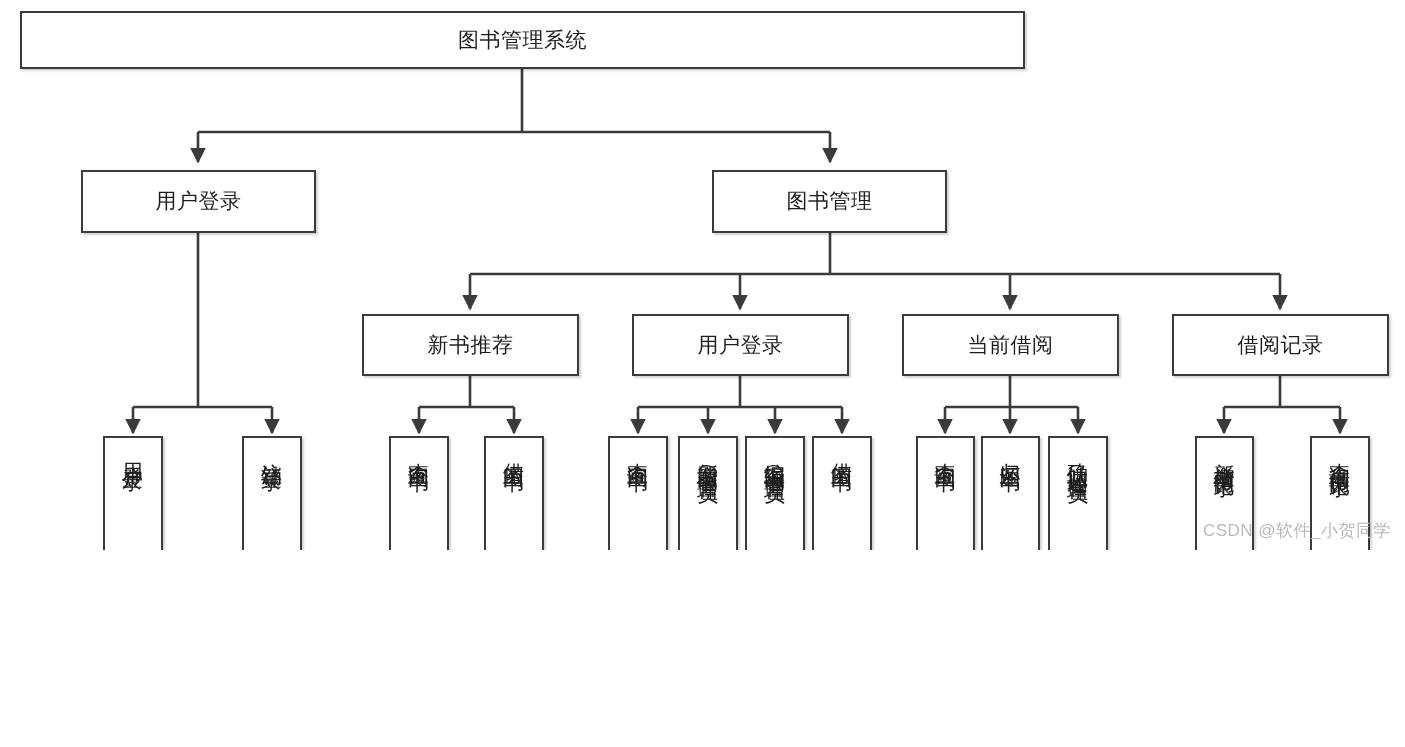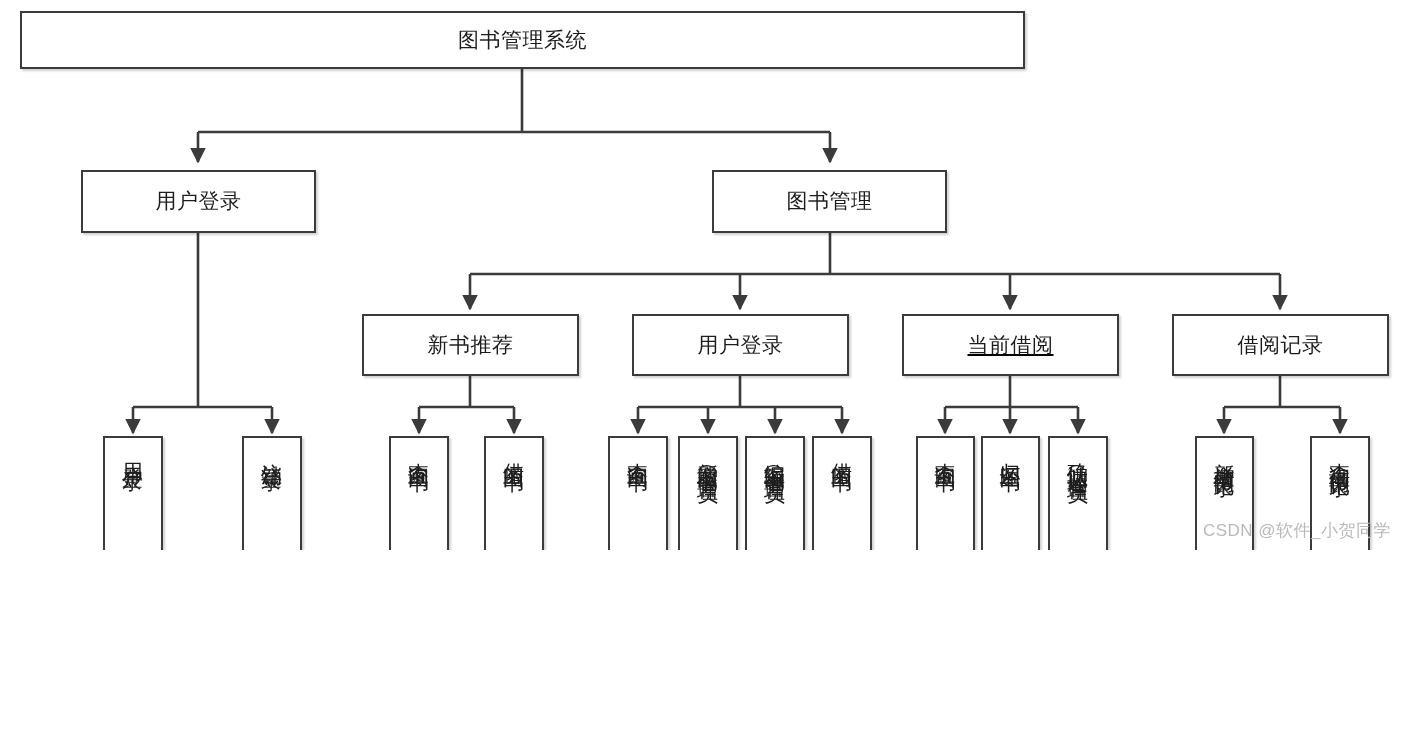--- a/index.html
+++ b/index.html
@@ -131,21 +131,21 @@
   <div class="node" style="left:712px; top:170px; width:235px; height:63px;justify-content:center;">
     <span class="label">图书管理</span>
   </div>
 
   <div class="node" style="left:362px; top:314px; width:217px; height:62px;">
     <span class="label">新书推荐</span>
   </div>
   <div class="node" style="left:632px; top:314px; width:217px; height:62px;">
     <span class="label">用户登录</span>
   </div>
-  <div class="node" style="left:902px; top:314px; width:217px; height:62px;text-decoration:underline;">
+  <div class="node" style="left:902px; top:314px; width:217px; height:62px;">
     <span class="label">当前借阅</span>
   </div>
   <div class="node" style="left:1172px; top:314px; width:217px; height:62px;">
     <span class="label">借阅记录</span>
   </div>
 
   <div class="node vertical" style="left:103px; top:436px; width:60px; height:297px;">
     <span class="label">用户登录</span>
   </div>
   <div class="node vertical" style="left:242px; top:436px; width:60px; height:297px;">

